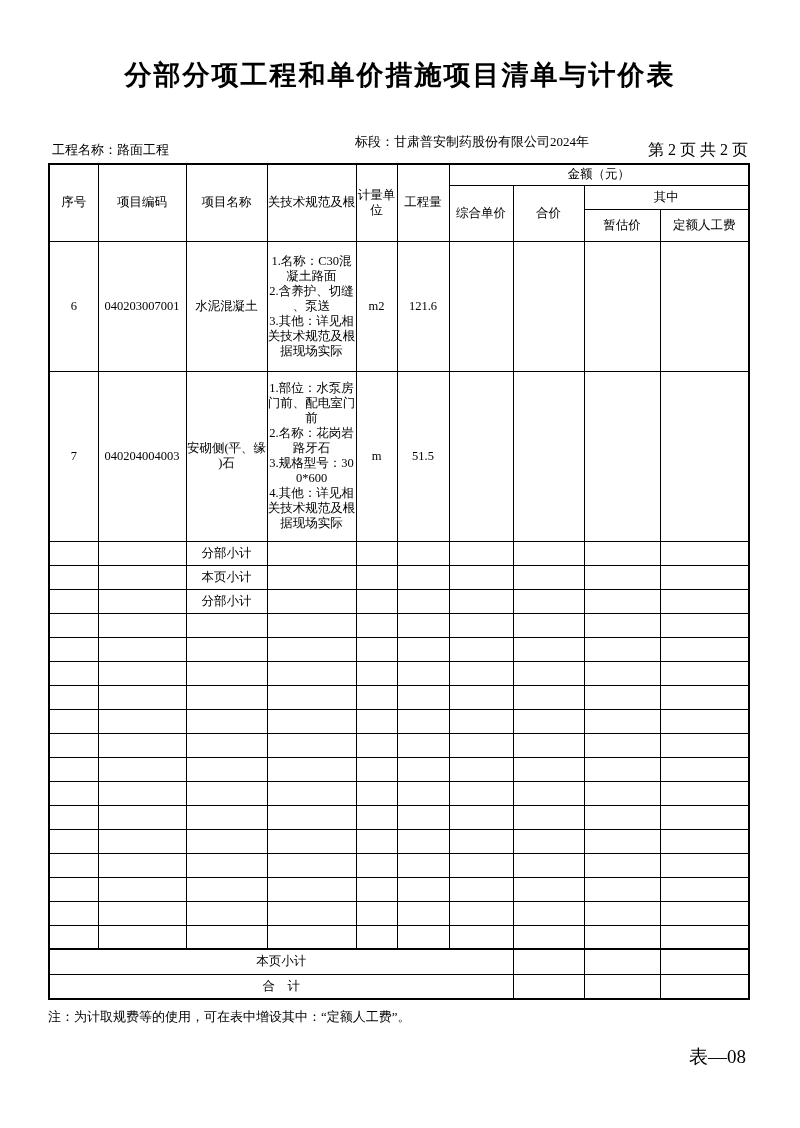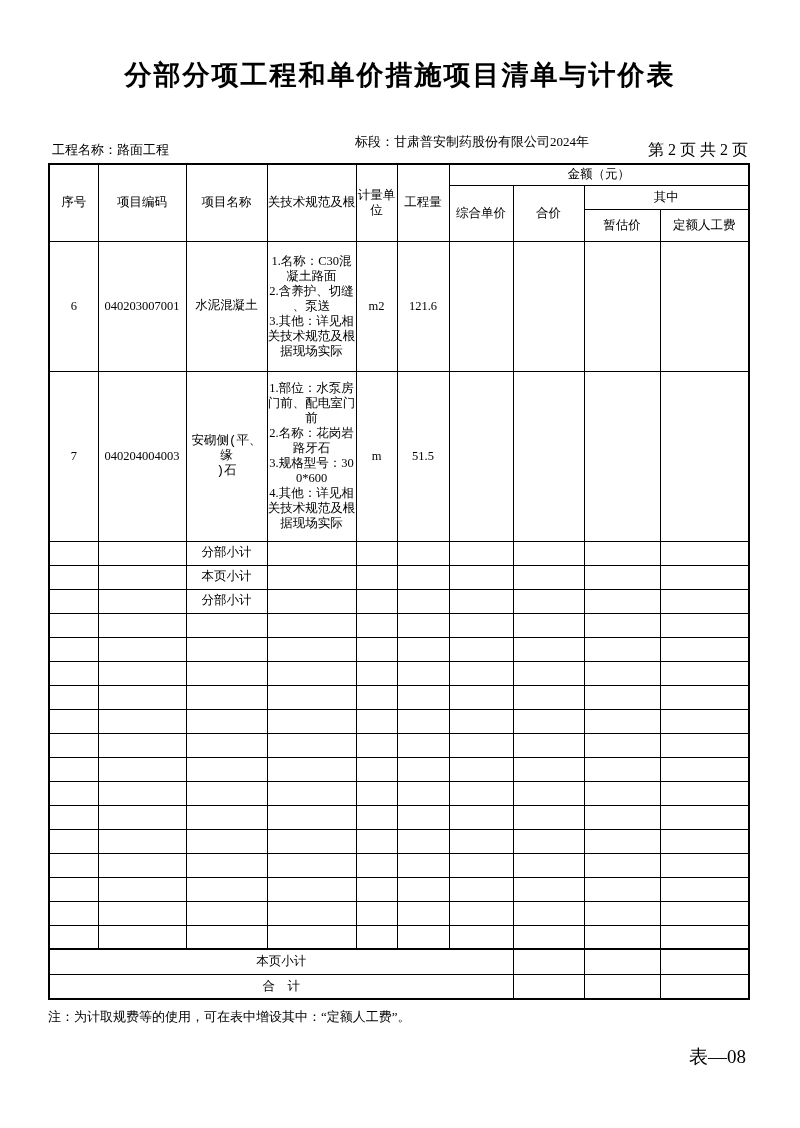--- a/index.html
+++ b/index.html
@@ -53,21 +53,20 @@
     font-size:12px;
     line-height:16px;
     padding:0 2px;
     margin-top:40px;
   }
   td.cell-name {
     text-align:left;
     white-space:pre-line;
     padding:0 2px;
     line-height:16px;
-    font-family:Liberation Mono, monospace;
   }
   tr.footer-row-top td { border-top:2px solid #000;margin-top:45px; }
 
   .note { position:absolute; left:48px; top:1008px; font-size:13px; line-height:17px; }
   .form-code { position:absolute; right:54px; top:1044px; font-size:19px; }
 </style>
 </head>
 <body>
 
 <div class="page">

